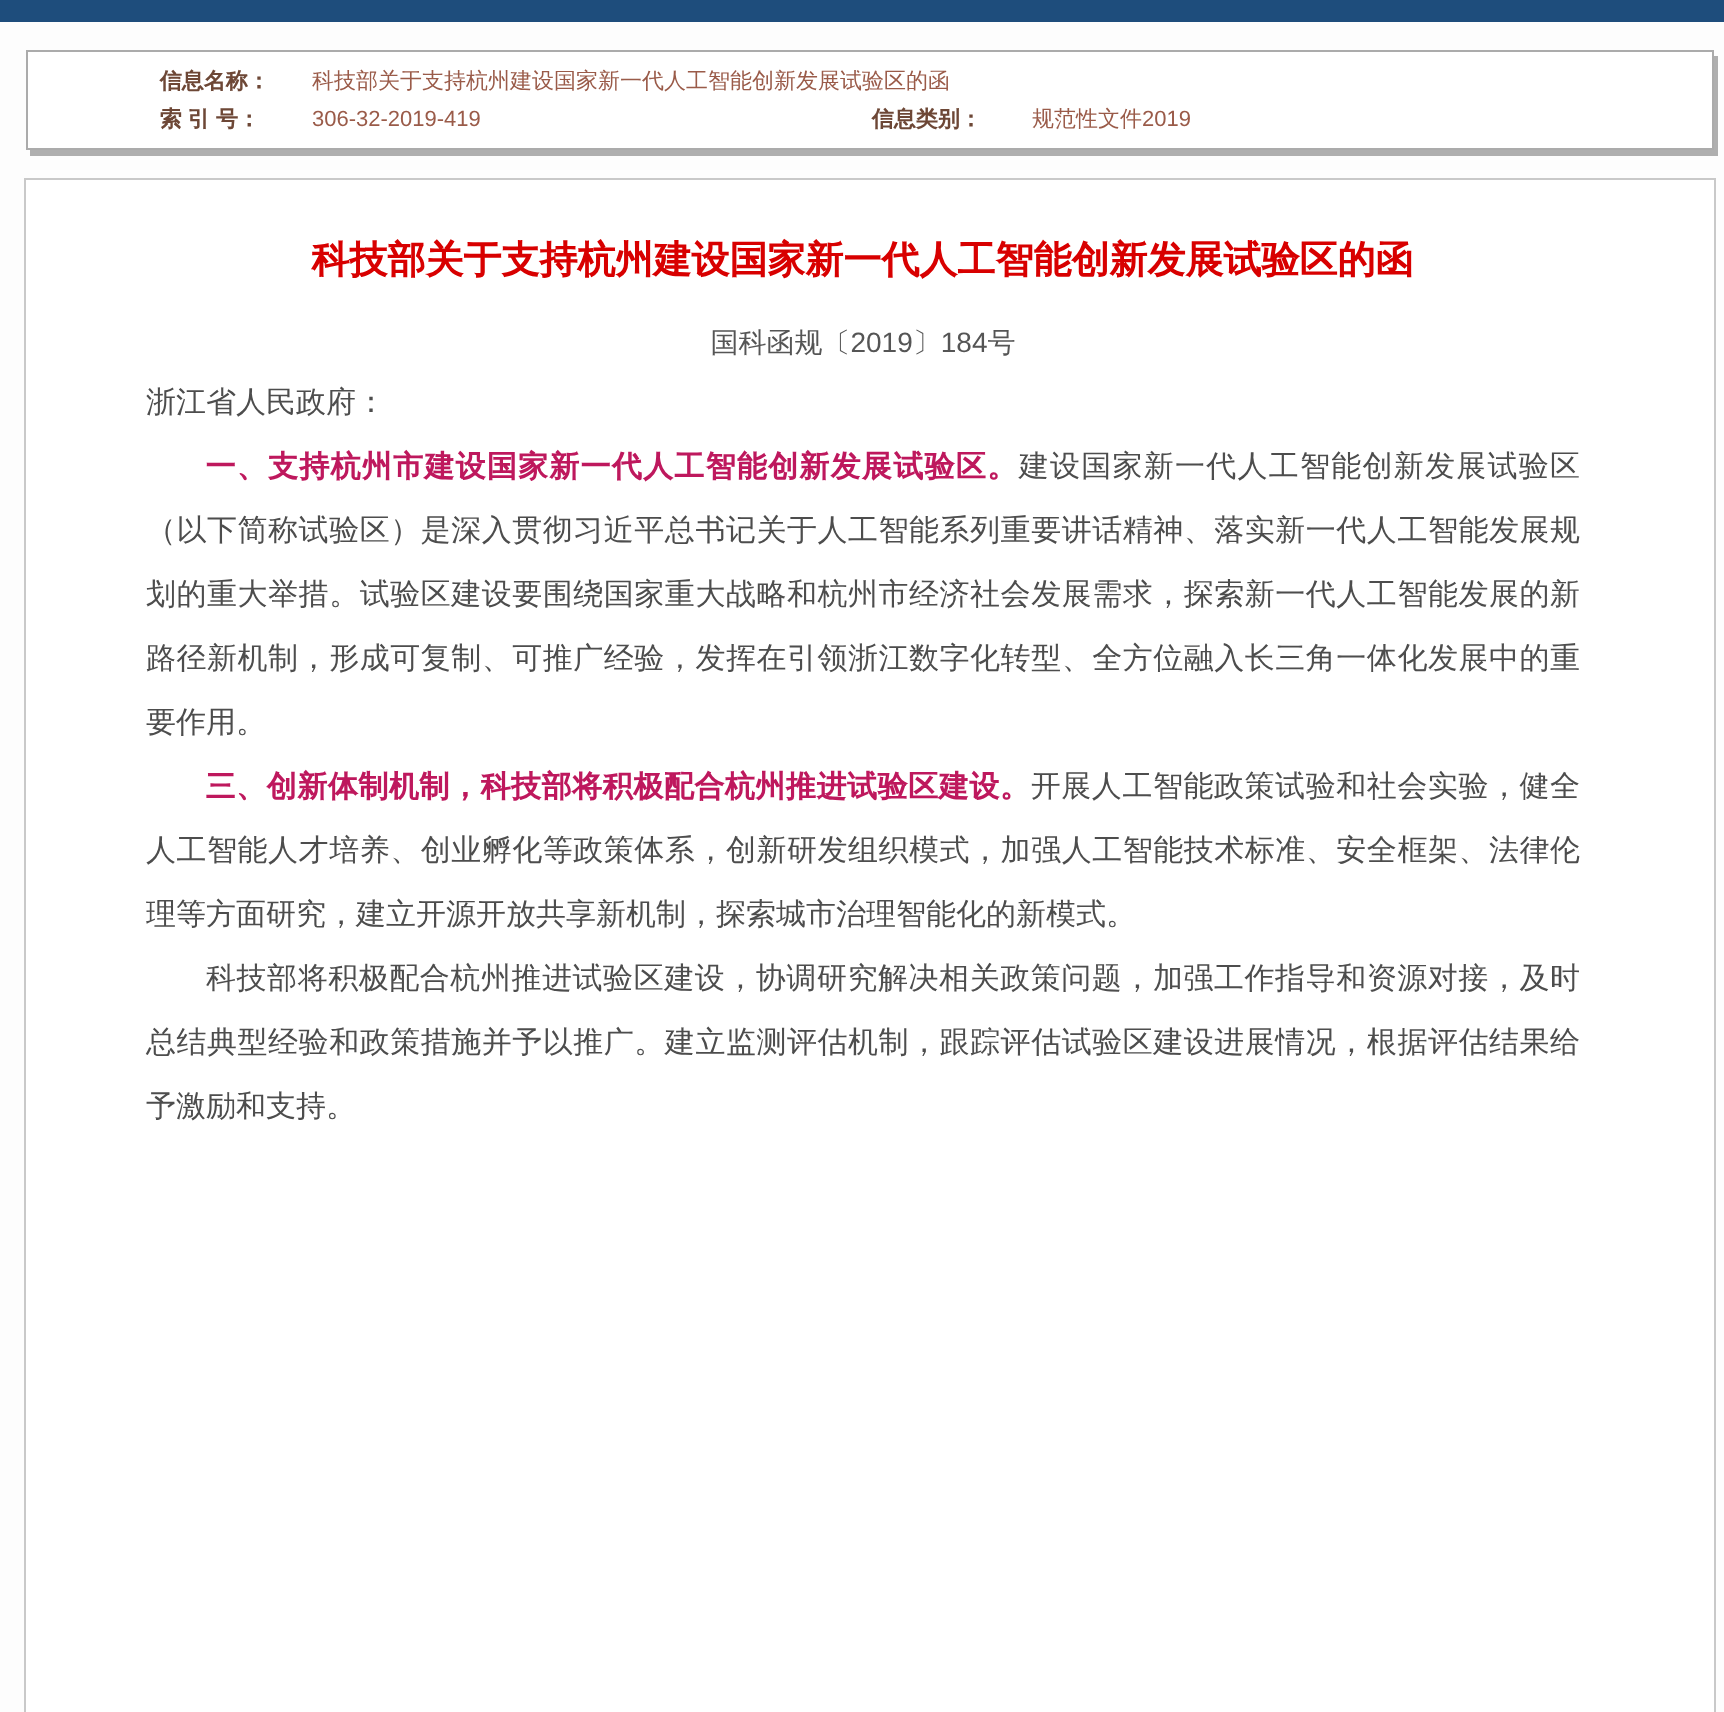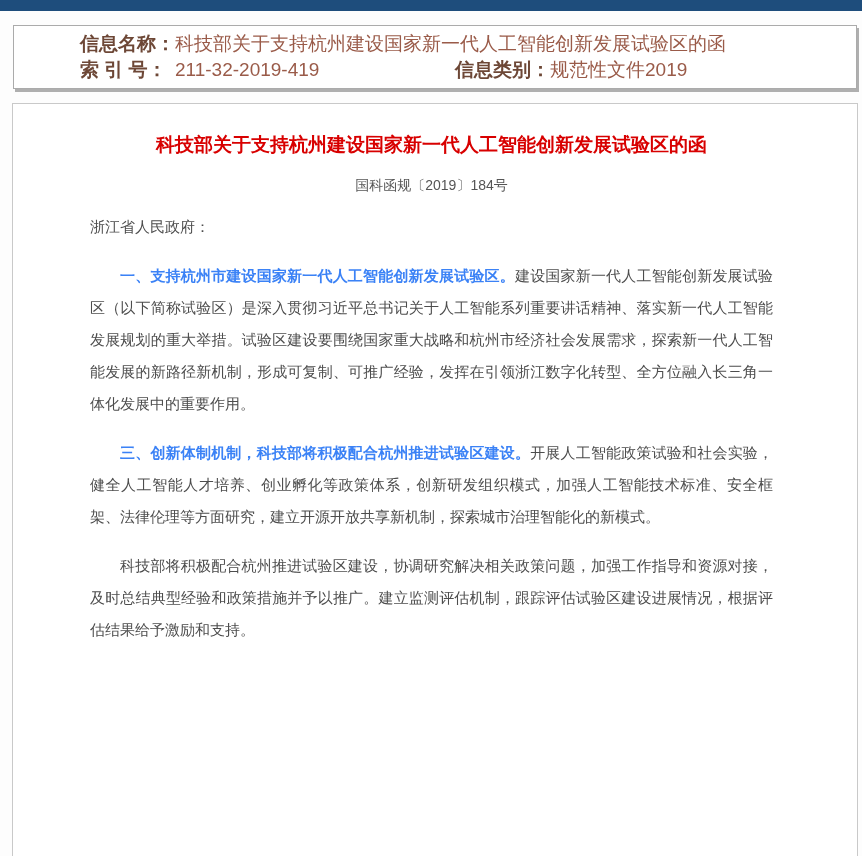--- a/index.html
+++ b/index.html
@@ -16,21 +16,21 @@
   }
   .meta-box {
     margin: 14px 5px 0 13px;
     background: #ffffff;
     border: 1px solid #ababab;
     box-shadow: 2px 3px 0 rgba(148,148,148,0.75);
     padding: 5px 10px 5px 66px;
   }
   table.meta {
     border-collapse: collapse;
-    font-size: 19px;
+    font-size: 11px;
     width: 100%;
   }
   table.meta td {
     height: 19px;
     padding: 0;
     vertical-align: middle;
     white-space: nowrap;
   }
   td.m-lbl {
     color: #6d4736;
@@ -61,39 +61,39 @@
     line-height: 18px;
     margin-top: 18px;
   }
   .content {
     margin-top: 6px;
     font-size: 15px;
     line-height: 32px;
     color: #4d4d4d;
     text-align: justify;
   }
-  .content p { margin: 17px; text-indent: 2em; }
+  .content p { margin: 0; text-indent: 2em; }
   p.salutation { text-indent: 0; }
-  .lead { font-weight: bold; color: #3b82f6; }
+  .lead { font-weight: bold; color: #be185d; }
 </style>
 </head>
 <body>
 
 <div class="topbar"></div>
 
 <div class="meta-box">
   <table class="meta">
     <tbody>
         <tr>
       <td class="m-lbl">信息名称：</td>
       <td class="m-val" colspan="3">科技部关于支持杭州建设国家新一代人工智能创新发展试验区的函</td>
     </tr>
     <tr>
       <td class="m-lbl">索 引 号：</td>
-      <td class="m-val m-val-mid">211-32-2019-419</td>
+      <td class="m-val m-val-mid">306-32-2019-419</td>
       <td class="m-lbl m-lbl2">信息类别：</td>
       <td class="m-val">规范性文件2019</td>
     </tr>
   </tbody>
     </table>
 </div>
 
 <div class="doc-box">
   <div class="doc-title">科技部关于支持杭州建设国家新一代人工智能创新发展试验区的函</div>
   <div class="doc-number">国科函规〔2019〕184号</div>

